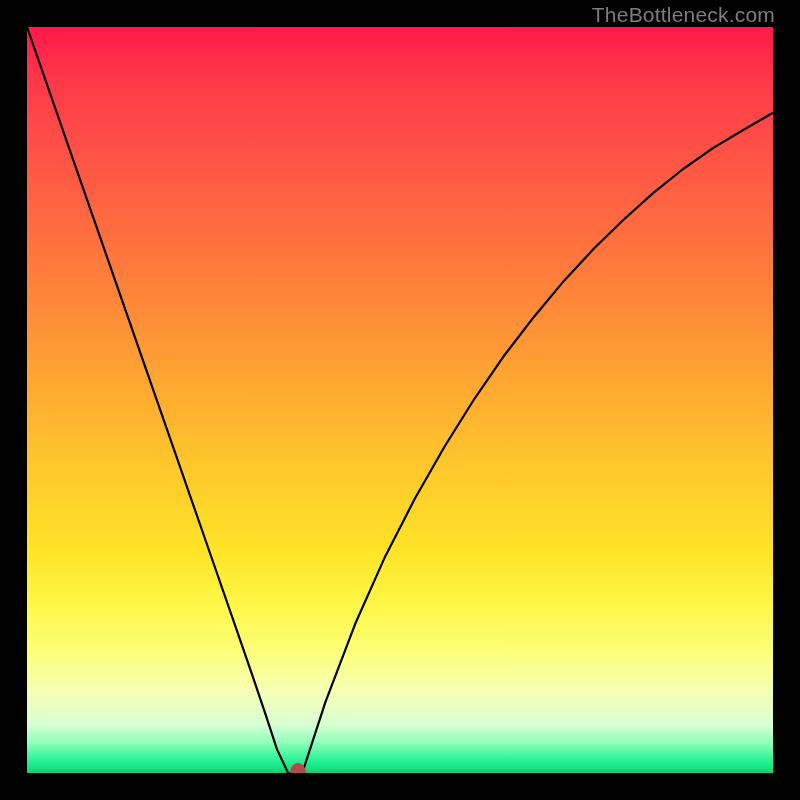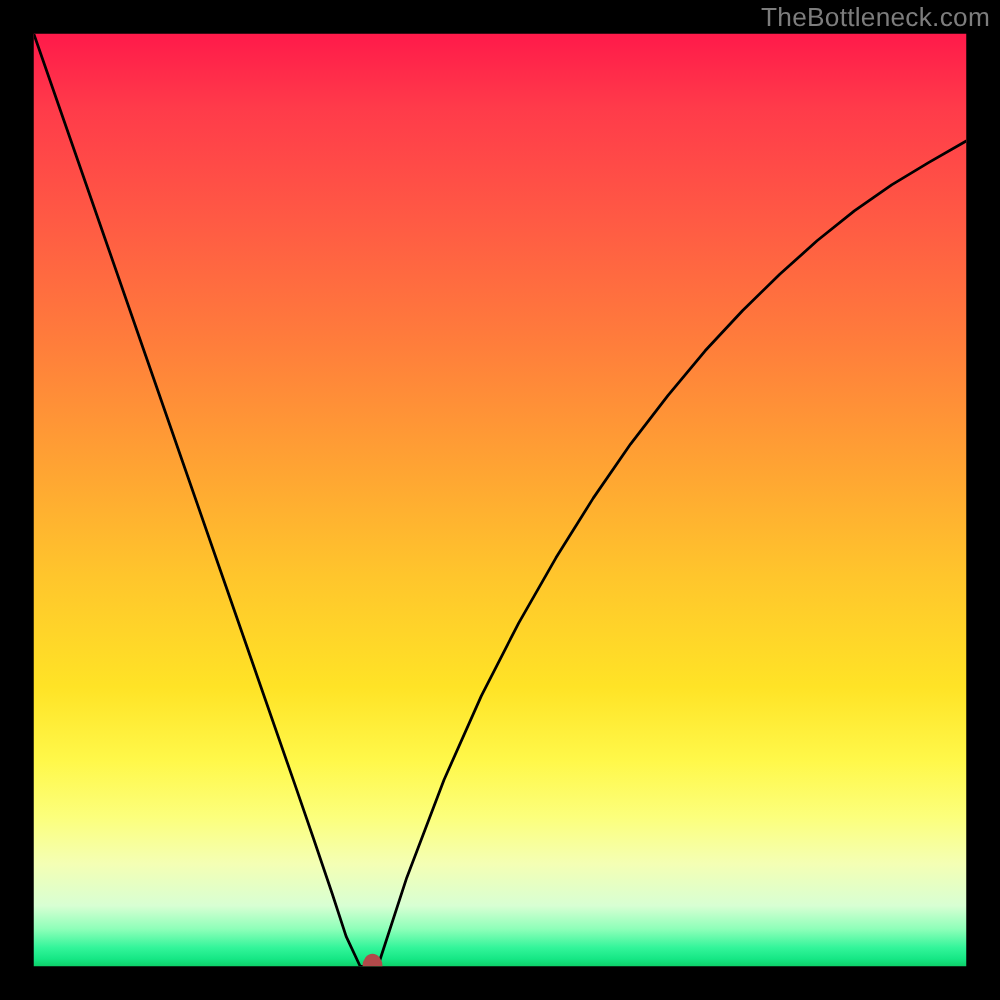--- a/index.html
+++ b/index.html
@@ -55,21 +55,21 @@
     position: absolute;
     width: 16px;
     height: 20px;
     border-radius: 50% / 50%;
     background: #b14a4a;
     transform: translate(-50%, -50%);
   }
   .watermark {
     position: absolute;
     top: 3px;
-    right: 8px;
+    right: 25px;
     color: #7d7d7d;
     font-size: 21px;
     letter-spacing: 0.2px;
     font-weight: 500;
   }
 </style>
 </head>
 <body>
 
 <div class="frame">

